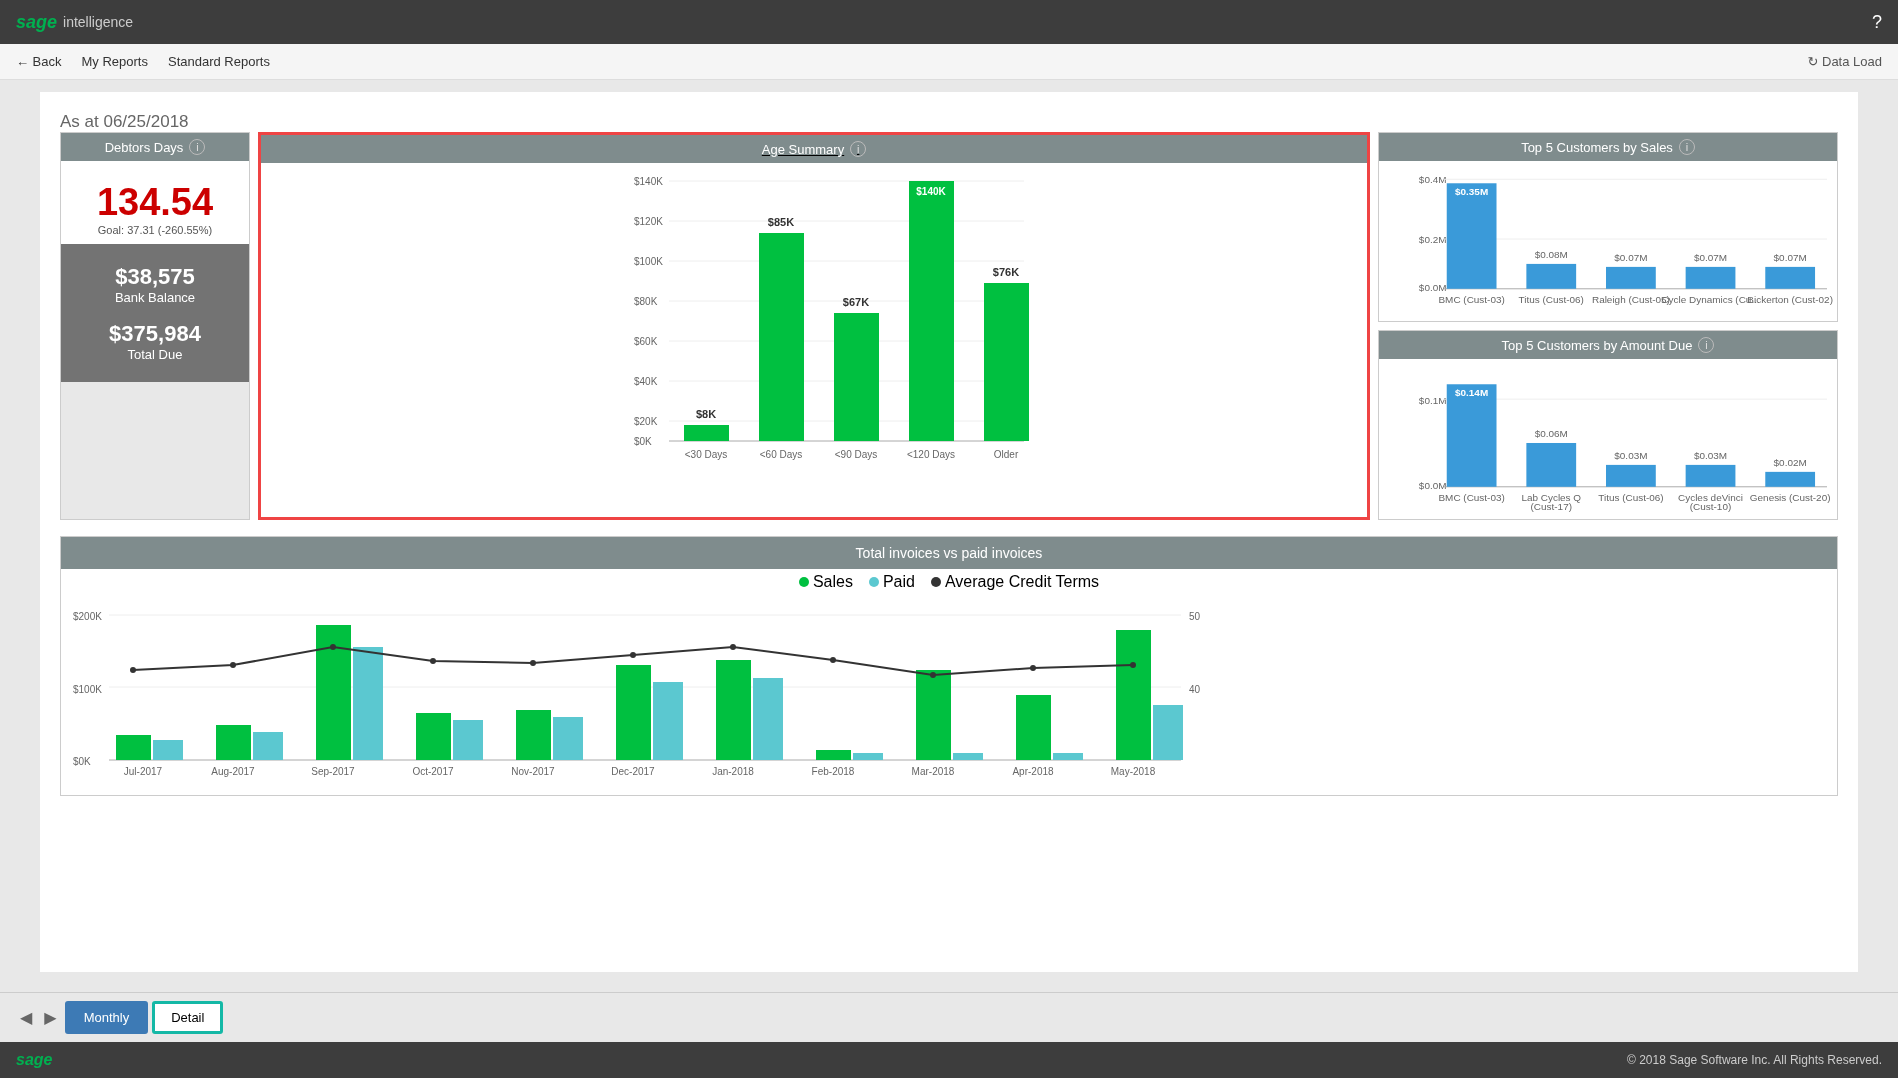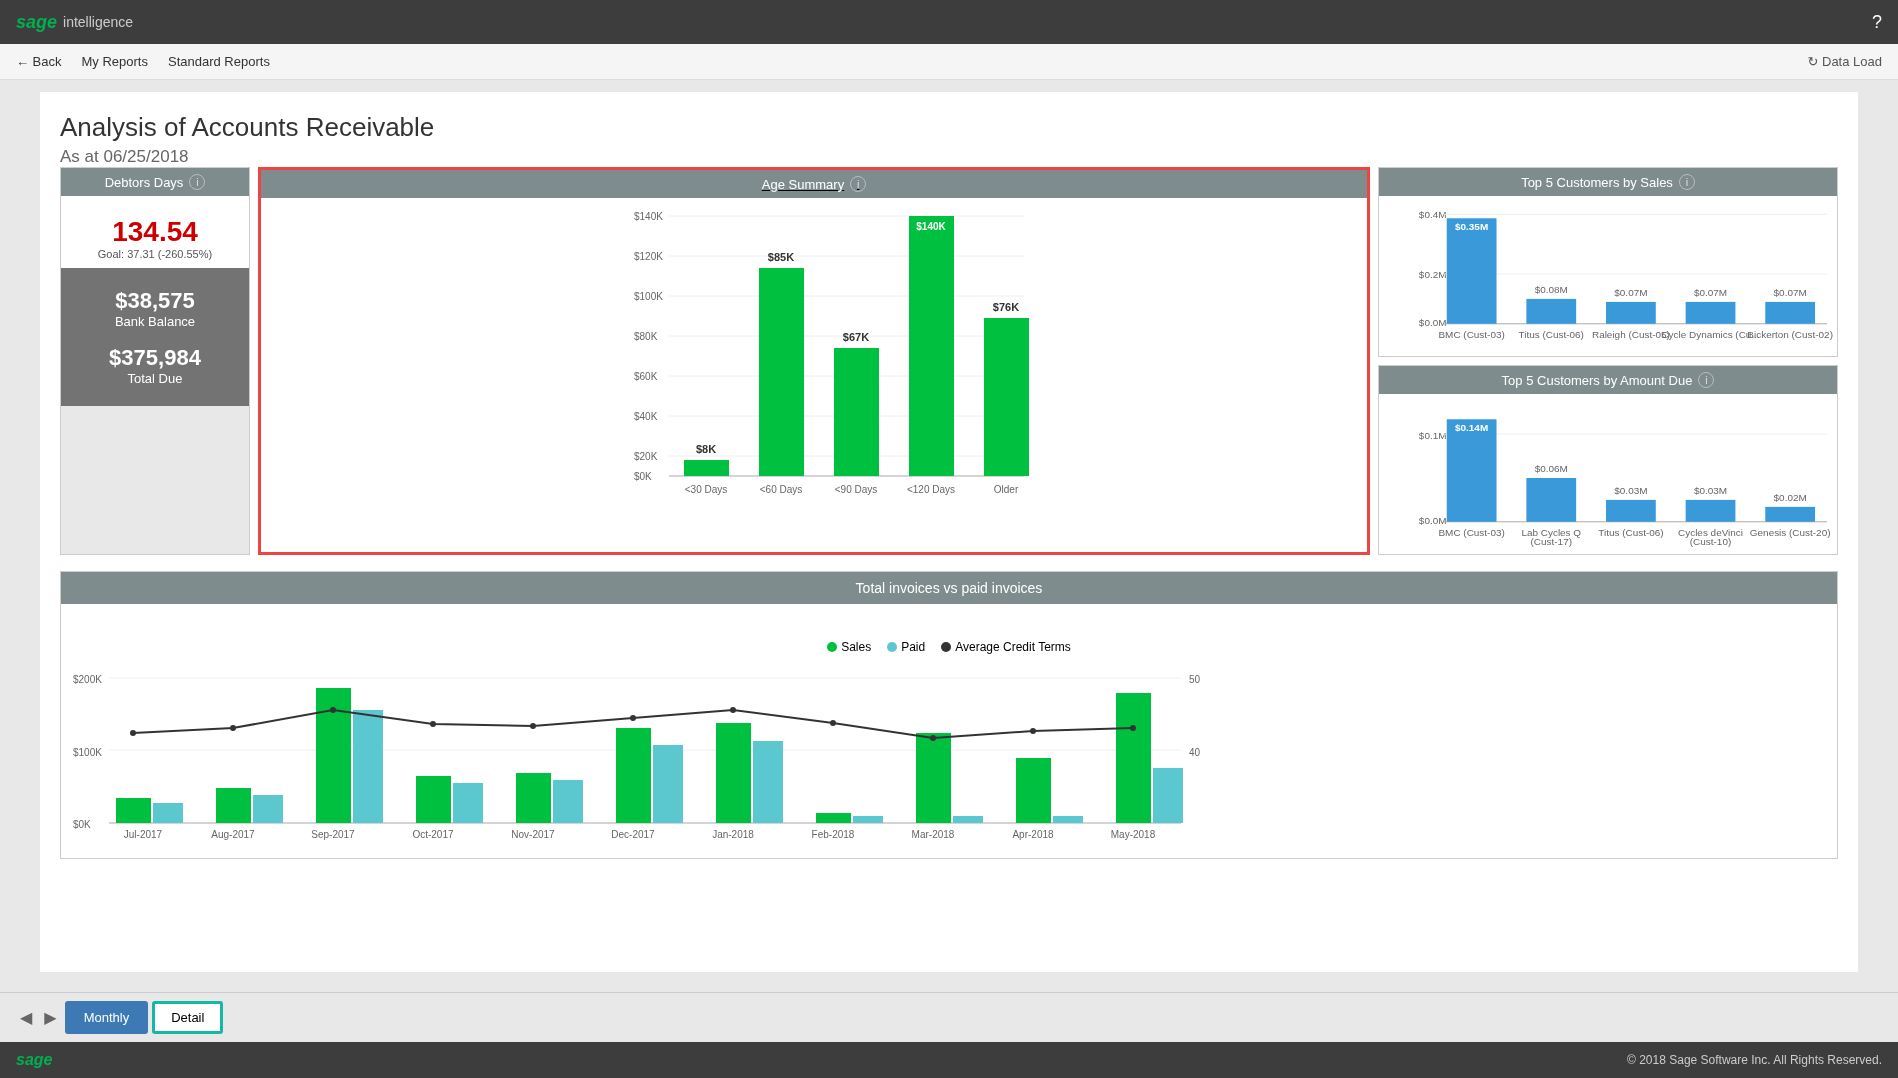--- a/index.html
+++ b/index.html
@@ -76,21 +76,21 @@
       border-radius: 50%;
       display: inline-flex;
       align-items: center;
       justify-content: center;
       font-size: 11px;
       color: #ddd;
       flex-shrink: 0;
     }
     .debtors-number {
       color: #cc0000;
-      font-size: 28px;
+      font-size: 38px;
       font-weight: bold;
       text-align: center;
       padding: 12px 8px 0;
     }
     .debtors-goal {
       color: #555;
       font-size: 11px;
       text-align: center;
       padding-bottom: 8px;
     }
@@ -151,23 +151,22 @@
       height: 200px;
       position: relative;
     }
 
     
     .legend {
       display: flex;
       align-items: center;
       justify-content: center;
       gap: 16px;
-      font-size: 12px;
+      font-size: 16px;
       padding: 4px 0;
-      margin-top: 32px;
     }
     .legend-item { display: flex; align-items: center; gap: 4px; }
     .legend-dot { width: 10px; height: 10px; border-radius: 50%; }
 
     
     .tabs-bar {
       position: fixed;
       bottom: 36px;
       left: 0;
       right: 0;
@@ -230,21 +229,20 @@
 <div class="second-nav">
   <div class="second-nav-left">
     <span class="nav-back">← Back</span>
     <span class="nav-link">My Reports</span>
     <span class="nav-link">Standard Reports</span>
   </div>
   <span class="data-load">↻ Data Load</span>
 </div>
 
 <div class="main-content">
-  <div class="page-title">Analysis of Accounts Receivable</div>
   <div class="page-date">As at 06/25/2018</div>
 
   <div class="dashboard-row1">
 
     <div class="debtors-days-panel">
       <div class="panel-header">
         <span>Debtors Days</span>
         <span class="info-icon">i</span>
       </div>
       <div style="background: white; padding: 8px 0 0;">

